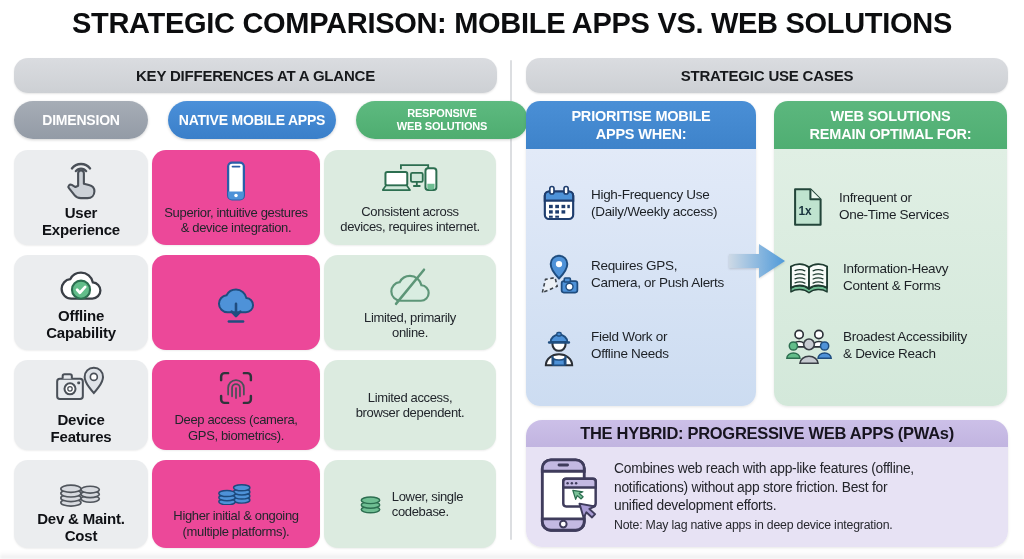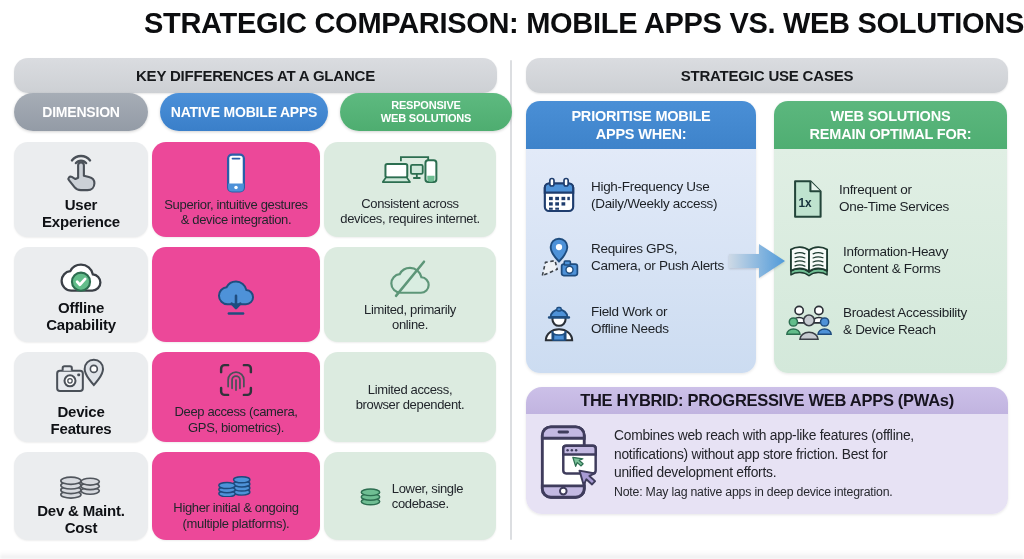--- a/index.html
+++ b/index.html
@@ -5,40 +5,40 @@
   * { margin:0; padding:0; box-sizing:border-box; }
   html,body { background:#fff; }
   .page {
     position:relative; width:1024px; height:559px; background:#ffffff;
     font-family:"Liberation Sans", sans-serif; color:#1d2127; overflow:hidden;
   }
   .prewrap { white-space:pre-line; }
 
   
   .main-title {
-    position:absolute; top:7px; left:0; right:0; text-align:right;
+    position:absolute; top:7px; left:0; right:0; text-align:center;
     font-size:29px; font-weight:800; letter-spacing:-0.3px; color:#0c0d0f;
   }
 
   
   .v-divider { position:absolute; left:510px; top:60px; width:2px; height:480px; background:#dcdee1; border-radius:1px; }
   .bottom-haze { position:absolute; left:0; right:0; bottom:0; height:8px;
     background:linear-gradient(180deg, rgba(0,0,0,0) 0%, rgba(90,95,100,0.10) 100%); filter:blur(1px); }
 
   
   .panel-pill {
     height:35px; border-radius:14px; background:linear-gradient(180deg,#dadce0,#cdd0d4);
     display:flex; align-items:center; justify-content:center;
     font-size:15px; font-weight:bold; color:#17191c; letter-spacing:-0.2px;
     box-shadow:0 1px 2px rgba(0,0,0,0.10);
   }
 
   
   .left-panel { position:absolute; left:14px; top:58px; width:483px; }
-  .col-pills { margin-top:0; display:grid; grid-template-columns:134px 168px 172px; column-gap:12px; }
+  .col-pills { margin-top:8px; display:grid; grid-template-columns:134px 168px 172px; column-gap:20px; }
   .col-pill {
     min-height:38px; border-radius:19px; display:flex; align-items:center; justify-content:center;
     text-align:center; color:#fff; font-weight:bold; font-size:14px; line-height:1.15;
     letter-spacing:-0.2px; box-shadow:0 1px 3px rgba(0,0,0,0.18); padding:2px 6px;
   }
   .pill-dim { background:linear-gradient(180deg,#a6adb6,#939ba6); }
   .pill-mob { background:linear-gradient(180deg,#4b90d9,#3a7fc9); }
   .pill-web { background:linear-gradient(180deg,#5eba80,#4ead70); font-size:11px; }
 
   .diff-table {
@@ -54,21 +54,21 @@
   .cell-mob { background:#ec4899; }
   .cell-web { background:#dcebe0; }
   .cell-dim .dim-label { font-weight:bold; font-size:15px; line-height:1.12; color:#0f1115; letter-spacing:-0.2px; }
   .cell-text { font-size:13px; line-height:1.18; color:#22262c; letter-spacing:-0.35px; }
   .cell-row { flex-direction:row; gap:8px; text-align:left; }
   .icon-box { display:flex; align-items:center; justify-content:center; }
 
   
   .right-panel { position:absolute; left:526px; top:58px; width:482px; }
   .use-cols { position:relative; margin-top:8px; display:grid; grid-template-columns:230px 233px; column-gap:18px; }
-  .use-col { border-radius:14px; overflow:hidden; box-shadow:0 1px 3px rgba(0,0,0,0.10); display:flex; flex-direction:column; height:272px; }
+  .use-col { border-radius:14px; overflow:hidden; box-shadow:0 1px 3px rgba(0,0,0,0.10); display:flex; flex-direction:column; height:305px; }
   .use-col-header {
     min-height:48px; display:flex; align-items:center; justify-content:center; text-align:center;
     color:#fff; font-weight:bold; font-size:14.5px; line-height:1.25; letter-spacing:-0.2px; padding:4px 8px;
   }
   .hdr-mob { background:linear-gradient(180deg,#4a8fd6,#3e83ca); }
   .hdr-web { background:linear-gradient(180deg,#5cb77e,#4fae72); }
   .use-col-body { flex:1; display:flex; flex-direction:column; justify-content:space-evenly; padding:6px 10px 10px 12px; }
   .body-mob { background:linear-gradient(180deg,#e2eaf8,#ccdcf1); }
   .body-web { background:linear-gradient(180deg,#e0efe4,#d3e8da); }
   .use-item { display:flex; align-items:center; gap:11px; }

